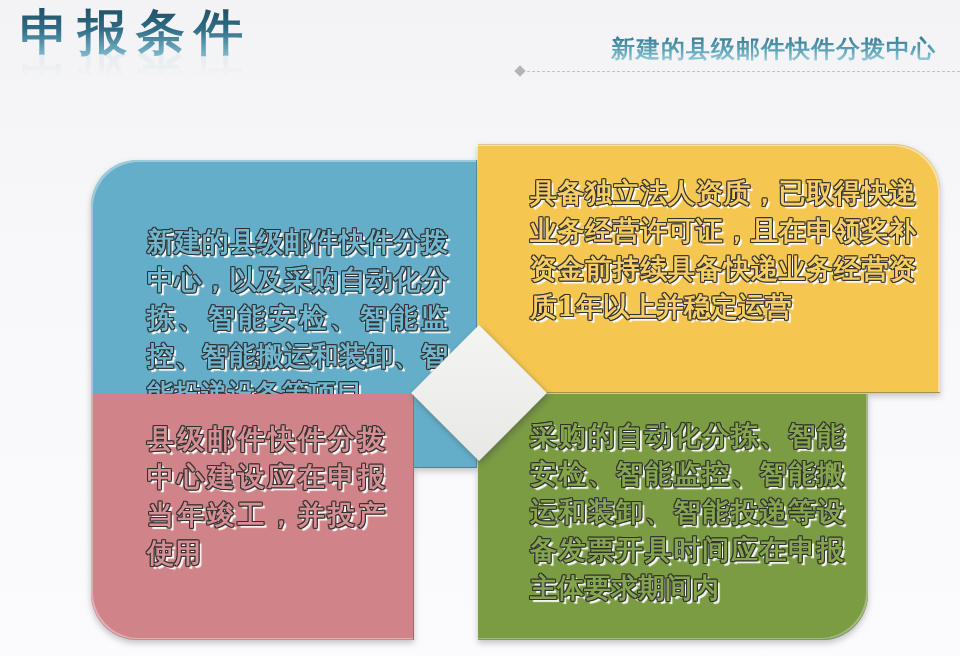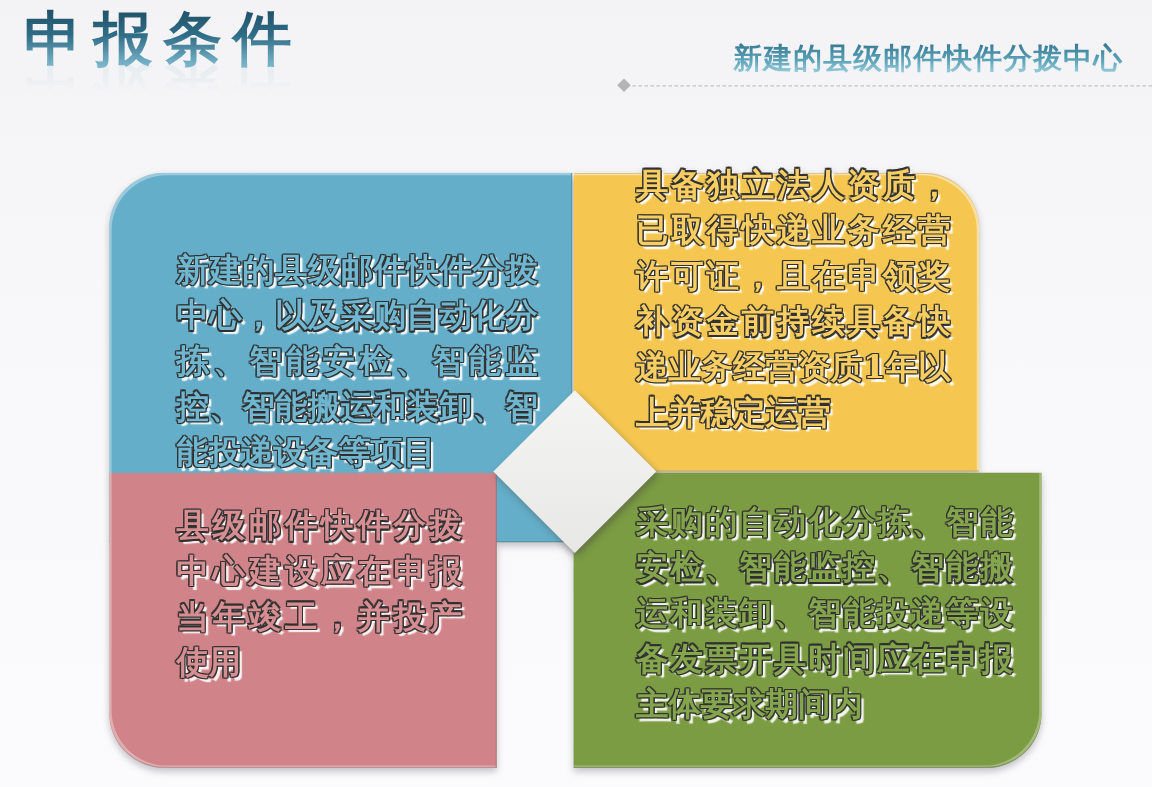--- a/index.html
+++ b/index.html
@@ -80,30 +80,30 @@
     align-items: center;
   }
   .quad p {
     margin: 0;
     font-size: 27px;
     font-weight: bold;
     line-height: 38px;
     text-align: justify;
   }
   .q-tl {
-    left: 0; top: 0; width: 386px; height: 308px;
+    left: 0; top: 16px; width: 386px; height: 308px;
     background: #64aec9;
     border-radius: 46px 0 0 0;
     border-right: 1px solid rgba(60,60,60,0.35);
     border-bottom: 1px solid rgba(60,60,60,0.4);
     box-shadow: inset 2px 2px 0 rgba(255,255,255,0.35);
     padding: 8px 28px 0 56px;
   }
   .q-tr {
-    left: 387px; top: 0; width: 338px; height: 249px;
+    left: 387px; top: 0; width: 462px; height: 249px;
     background: #f6c750;
     border-radius: 0 46px 0 0;
     border-bottom: 1px solid rgba(60,60,60,0.4);
     box-shadow: inset -2px 2px 0 rgba(255,255,255,0.45), inset 0 1px 0 rgba(120,100,40,0.45);
     padding: 0 24px 36px 52px;
   }
   .q-bl {
     left: 0; top: 250px; width: 323px; height: 246px;
     background: #d08388;
     border-radius: 0 0 0 46px;

